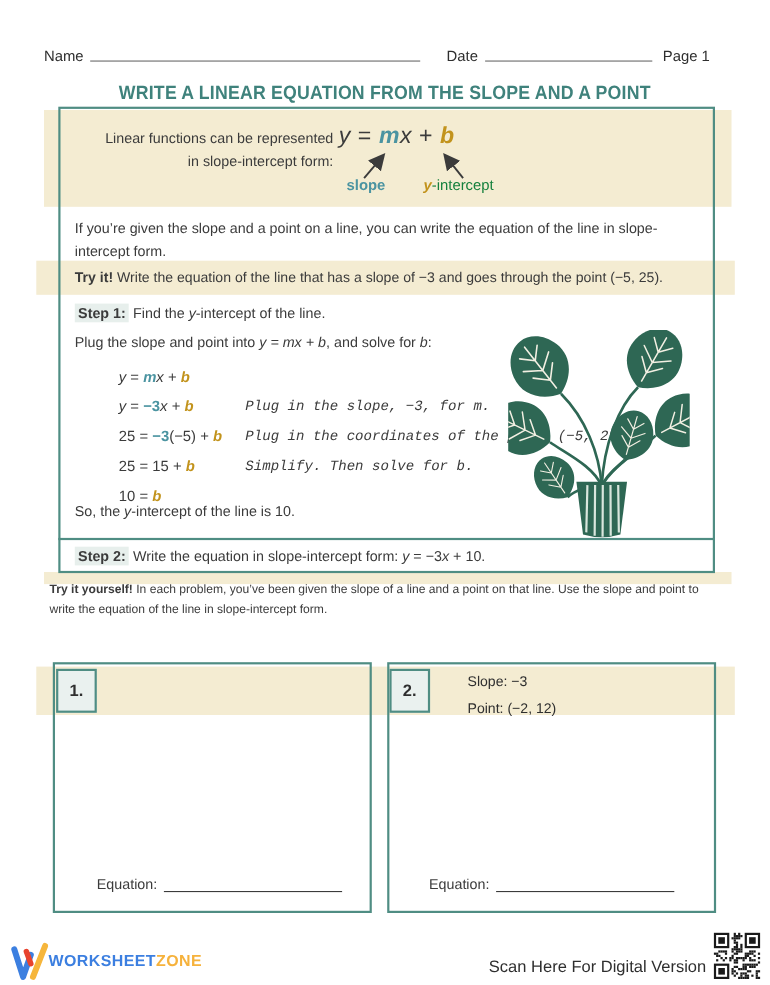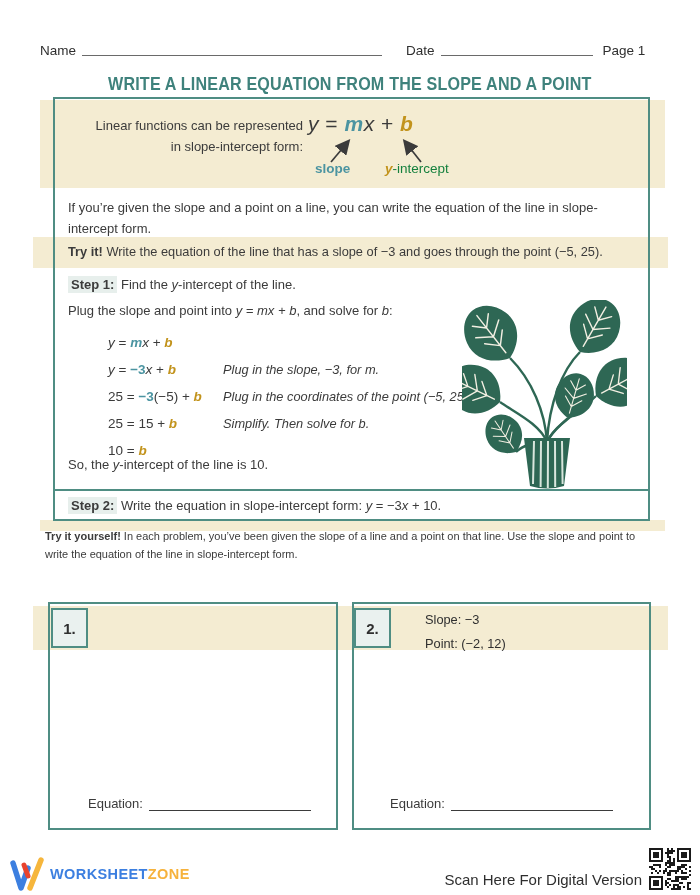--- a/index.html
+++ b/index.html
@@ -39,21 +39,21 @@
 
   .intro-text { left:68px; top:198px; width:575px; }
   .tryit-text { left:68px; top:244px; width:585px; font-size:12.8px; }
   .step1-row { left:68px; top:277px; font-size:13px; }
   .step-chip { font-weight:700; background:#e7efec; padding:1px 3px; }
   .plug-line { left:68px; top:303px; font-size:13px; }
 
   .work-block { left:108px; top:329px; }
   .work-row { height:27px; display:flex; align-items:center; font-size:13.5px; }
   .work-eq { width:115px; flex:none; }
-  .work-note { font-style:italic; font-size:12.8px; color:#3b3b3b; }
+  .work-note { font-style:italic; font-size:12.8px; color:#3b3b3b;font-family:Liberation Mono, monospace; }
   .conclusion { left:68px; top:457px; font-size:13px; }
 
   .step2-row { left:68px; top:498px; font-size:13px; z-index:2; }
 
   .plant-svg { left:462px; top:300px; z-index:2; }
 
   
   .seg-plain { color:#3b3b3b; }
   .seg-var { color:#3b3b3b; font-style:italic; }
   .seg-m { color:#4b94a1; font-weight:700; font-style:italic; }
@@ -80,21 +80,21 @@
   .prob-meta.one { left:123px; top:612px; }
   .prob-meta.two { left:425px; top:612px; }
 
   .eq-row { position:absolute; top:796px; z-index:2; font-size:13px; display:flex; align-items:flex-end; }
   .eq-row.one { left:88px; }
   .eq-row.two { left:390px; }
   .eq-blank { width:162px; height:15px; border-bottom:1.5px solid #3b3b3b; margin-left:6px; display:inline-block; }
 
   
   .footer-logo { position:absolute; left:10px; top:856px; display:flex; align-items:center; z-index:2; }
-  .brand-text { margin-left:6px; font-size:14.5px; font-weight:700; letter-spacing:0.4px; }
+  .brand-text { font-size:14.5px; font-weight:700; letter-spacing:0.4px; }
   .brand-worksheet { color:#3c7fe0; }
   .brand-zone { color:#f6b23c; }
   .scan-text { position:absolute; top:871px; right:58px; font-size:15px; color:#2e2e2e; z-index:2; }
   .qr-wrap { position:absolute; top:846px; right:7px; width:46px; height:46px; z-index:2; }
 </style>
 </head>
 <body>
 
 <div class="page">
 

